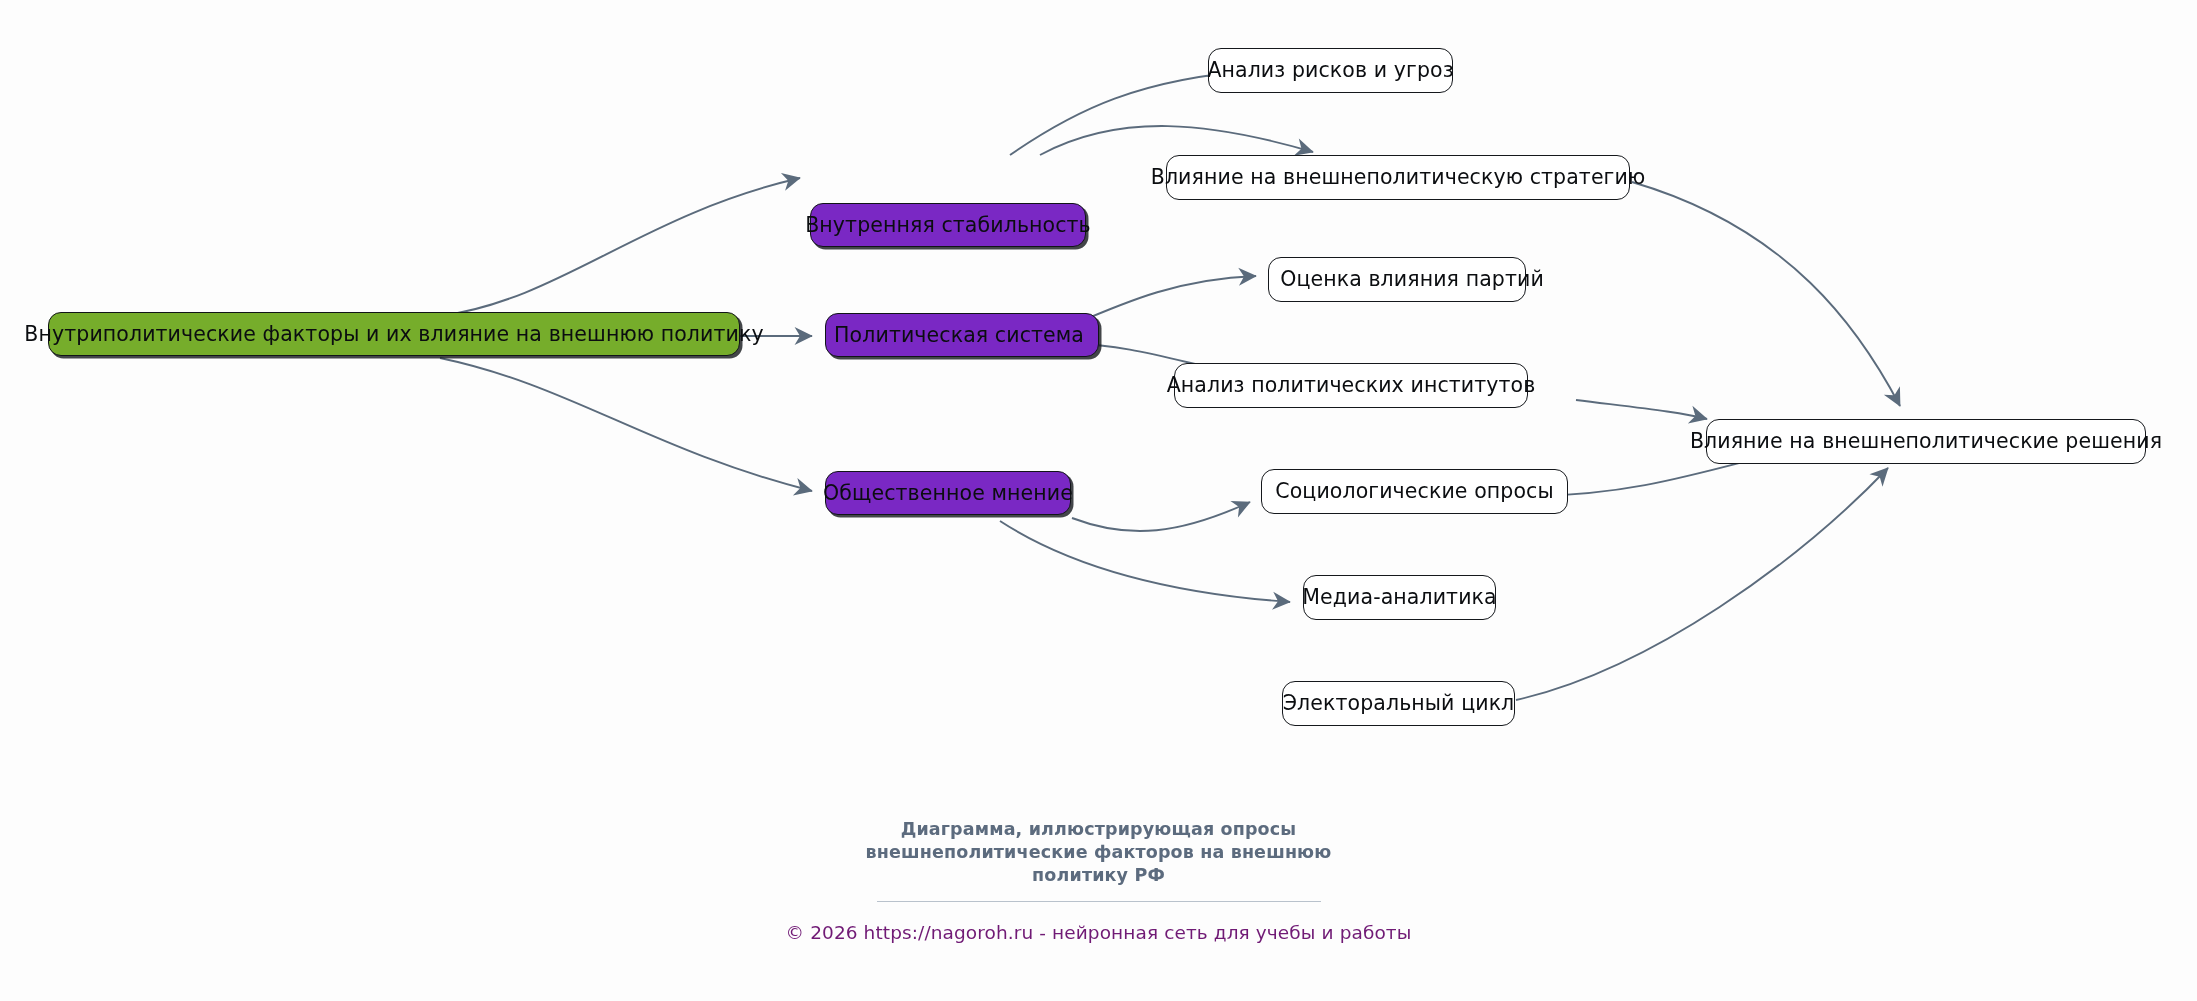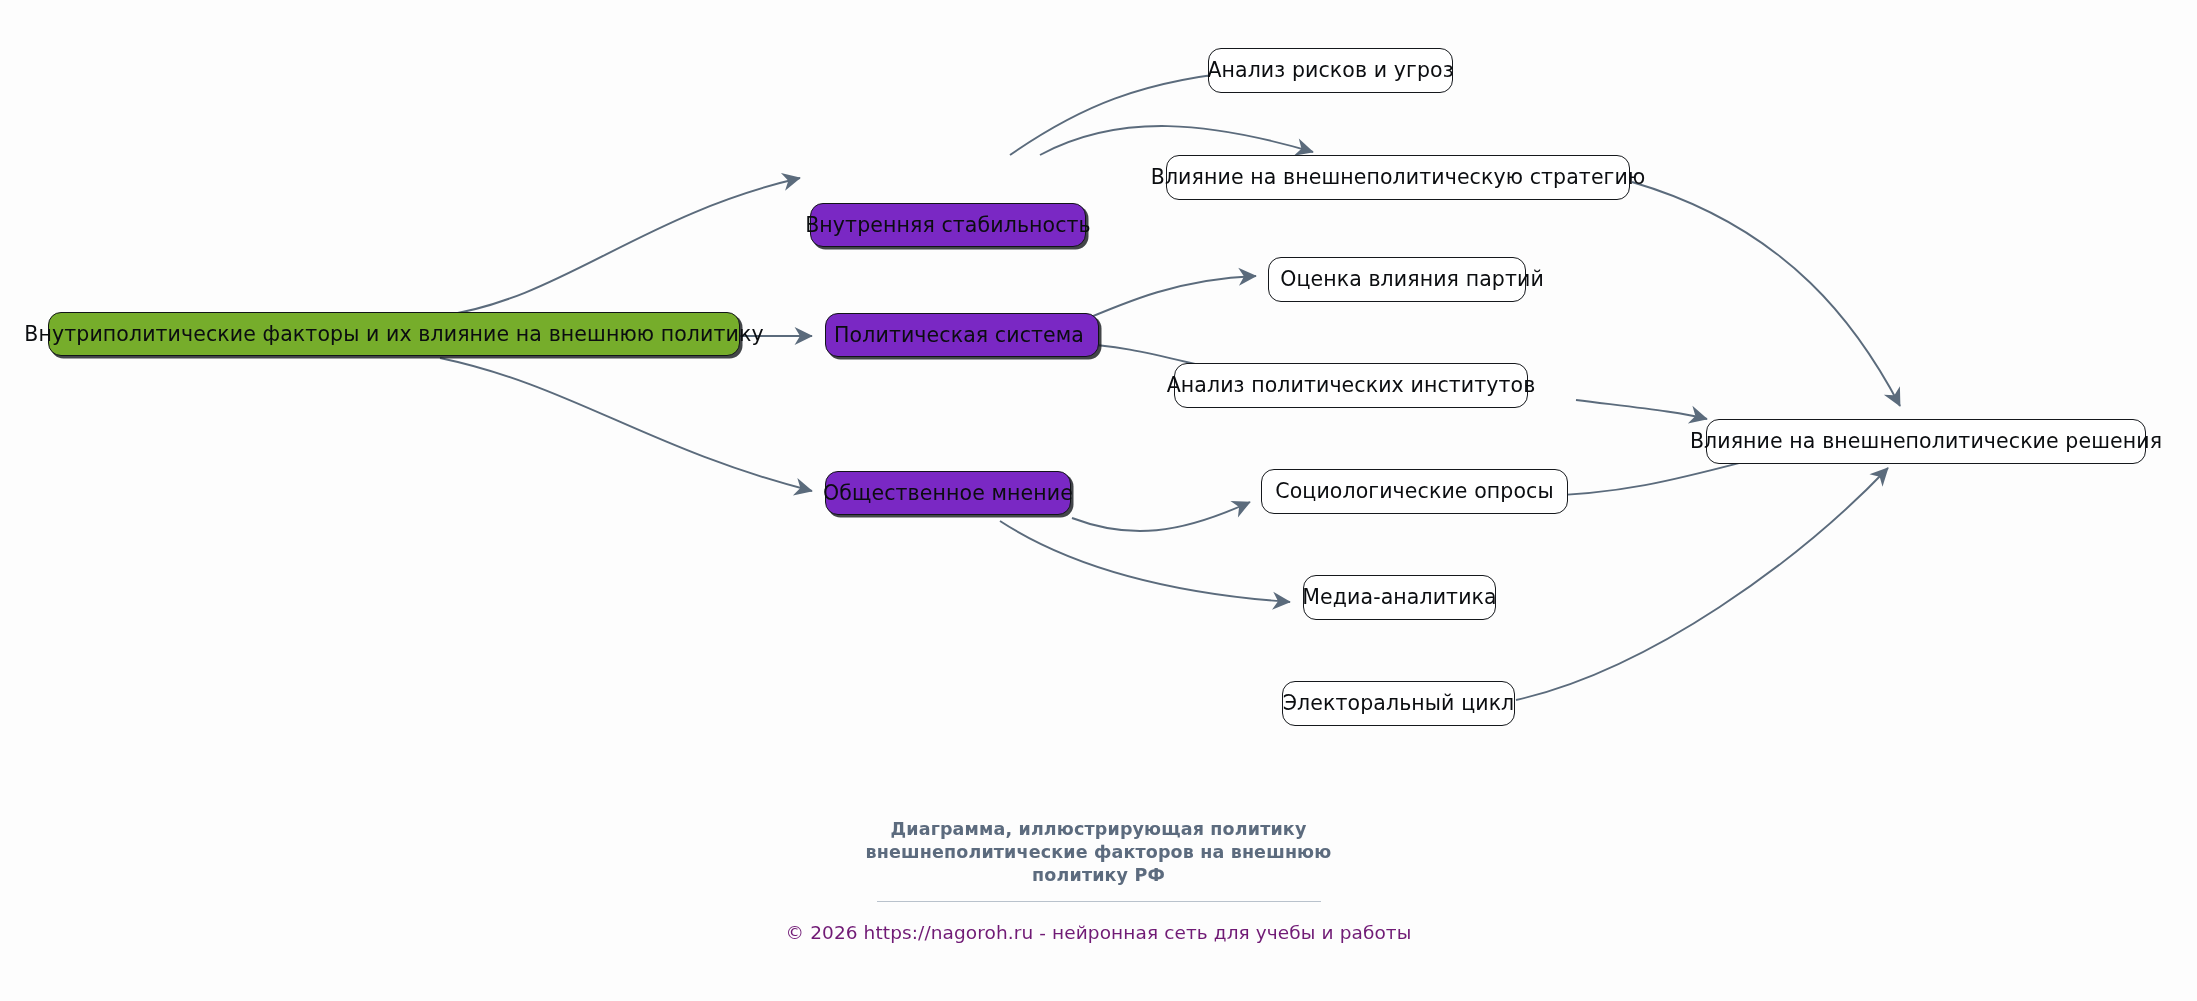--- a/index.html
+++ b/index.html
@@ -155,21 +155,21 @@
   <div class="node node-leaf" style="left:1282px; top:681px; width:233px; height:45px;">
     <span>Электоральный цикл</span>
   </div>
 
   <div class="node node-leaf" style="left:1706px; top:419px; width:440px; height:45px;">
     <span>Влияние на внешнеполитические решения</span>
   </div>
 
   <div class="caption" style="top:818px;">
     <div class="caption-title">
-      <div>Диаграмма, иллюстрирующая политику</div>
+      <div>Диаграмма, иллюстрирующая опросы</div>
       <div>внешнеполитические факторов на внешнюю</div>
       <div>политику РФ</div>
     </div>
     <div class="caption-rule"></div>
     <div class="caption-credit">© 2026 https://nagoroh.ru - нейронная сеть для учебы и работы</div>
   </div>
 
 </div>
 
 </body></html>

